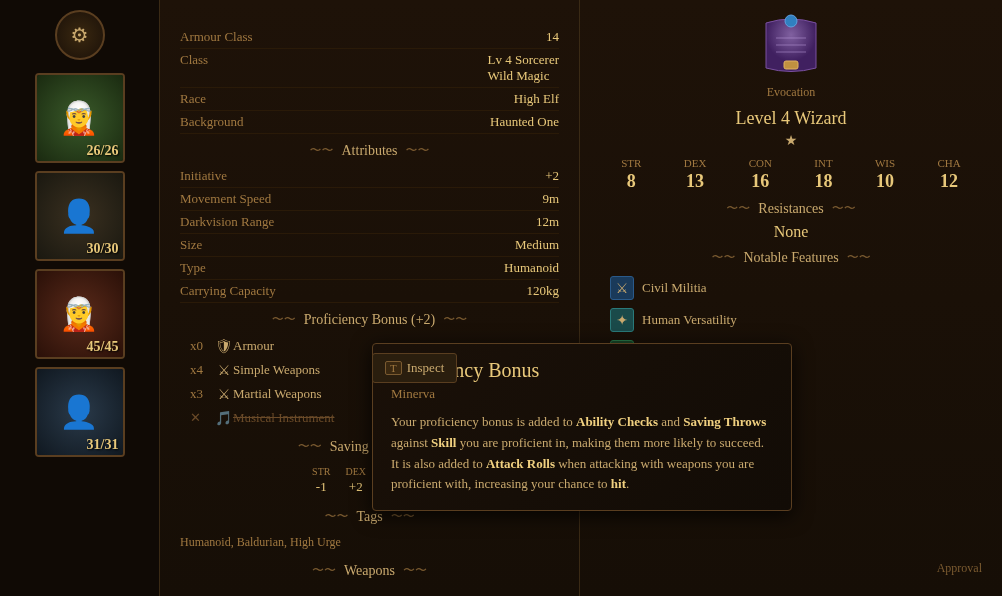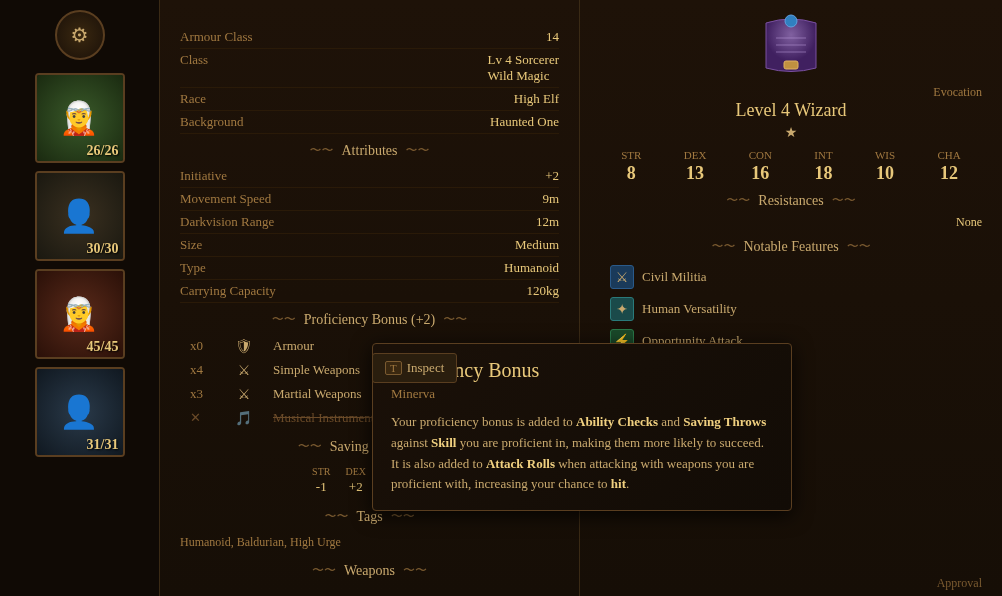--- a/index.html
+++ b/index.html
@@ -111,21 +111,21 @@
     }
 
     .divider-ornament {
       color: #7a5a30;
       font-size: 12px;
     }
 
     .proficiency-item {
       display: flex;
       align-items: center;
-      gap: 20px;
+      gap: 0;
       padding: 3px 10px;
       font-size: 13px;
       color: #c9a96e;
     }
 
     .prof-mult {
       color: #a07840;
       min-width: 25px;
     }
 
@@ -194,23 +194,24 @@
     }
 
     .spell-name-large {
       text-align: center;
       font-size: 18px;
       color: #e8c87a;
       margin-bottom: 3px;
     }
 
     .spell-subtitle {
-      text-align: right;
+      text-align: center;
       font-size: 12px;
       color: #a07840;
+      margin-bottom: 8px;
     }
 
     .attributes-grid {
       display: flex;
       justify-content: space-around;
       margin: 8px 0;
     }
 
     .attr-col {
       display: flex;
@@ -222,22 +223,22 @@
     .attr-label { font-size: 11px; color: #a07840; }
     .attr-value { font-size: 18px; color: #e8c87a; font-weight: bold; }
 
     .right-section-title {
       text-align: center;
       font-size: 14px;
       color: #c9a96e;
     }
 
     .resistances-value {
-      text-align: right;
-      font-size: 12px;
+      text-align: center;
+      font-size: 16px;
       color: #e8c87a;
       margin: 5px 0;
     }
 
     .notable-feature-item {
       display: flex;
       align-items: center;
       gap: 8px;
       padding: 4px 10px;
       font-size: 13px;
@@ -322,21 +323,21 @@
     
     .star-icon {
       text-align: center;
       font-size: 14px;
       color: #c9a96e;
       margin: 2px 0;
     }
 
     .bottom-text {
       position: absolute;
-      bottom: 5px;
+      bottom: 20px;
       font-size: 12px;
       color: #7a5a30;
     }
   </style>
 </head>
 <body>
 
 <div class="sidebar">
   <div class="sidebar-top-icon">⚙</div>
 

